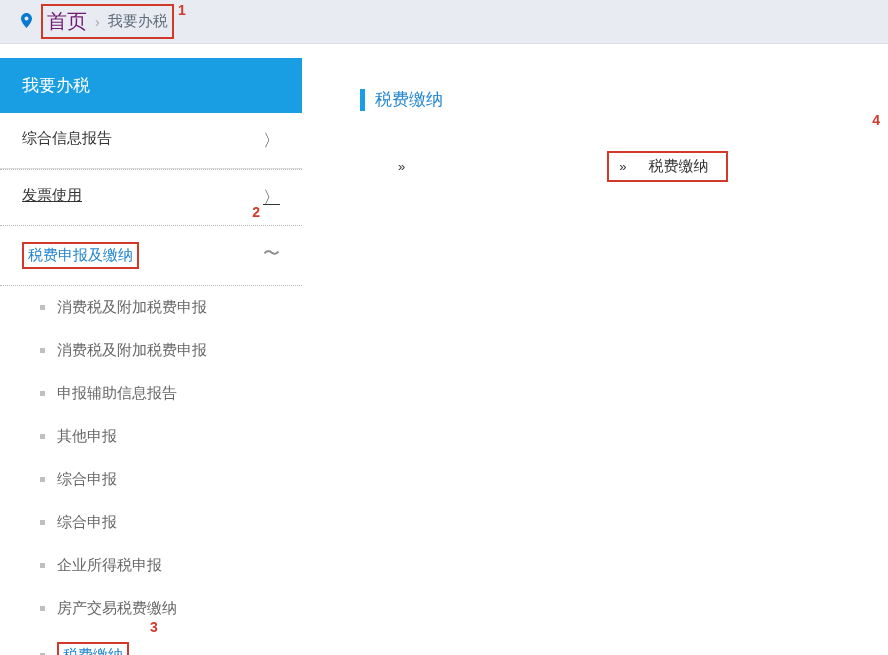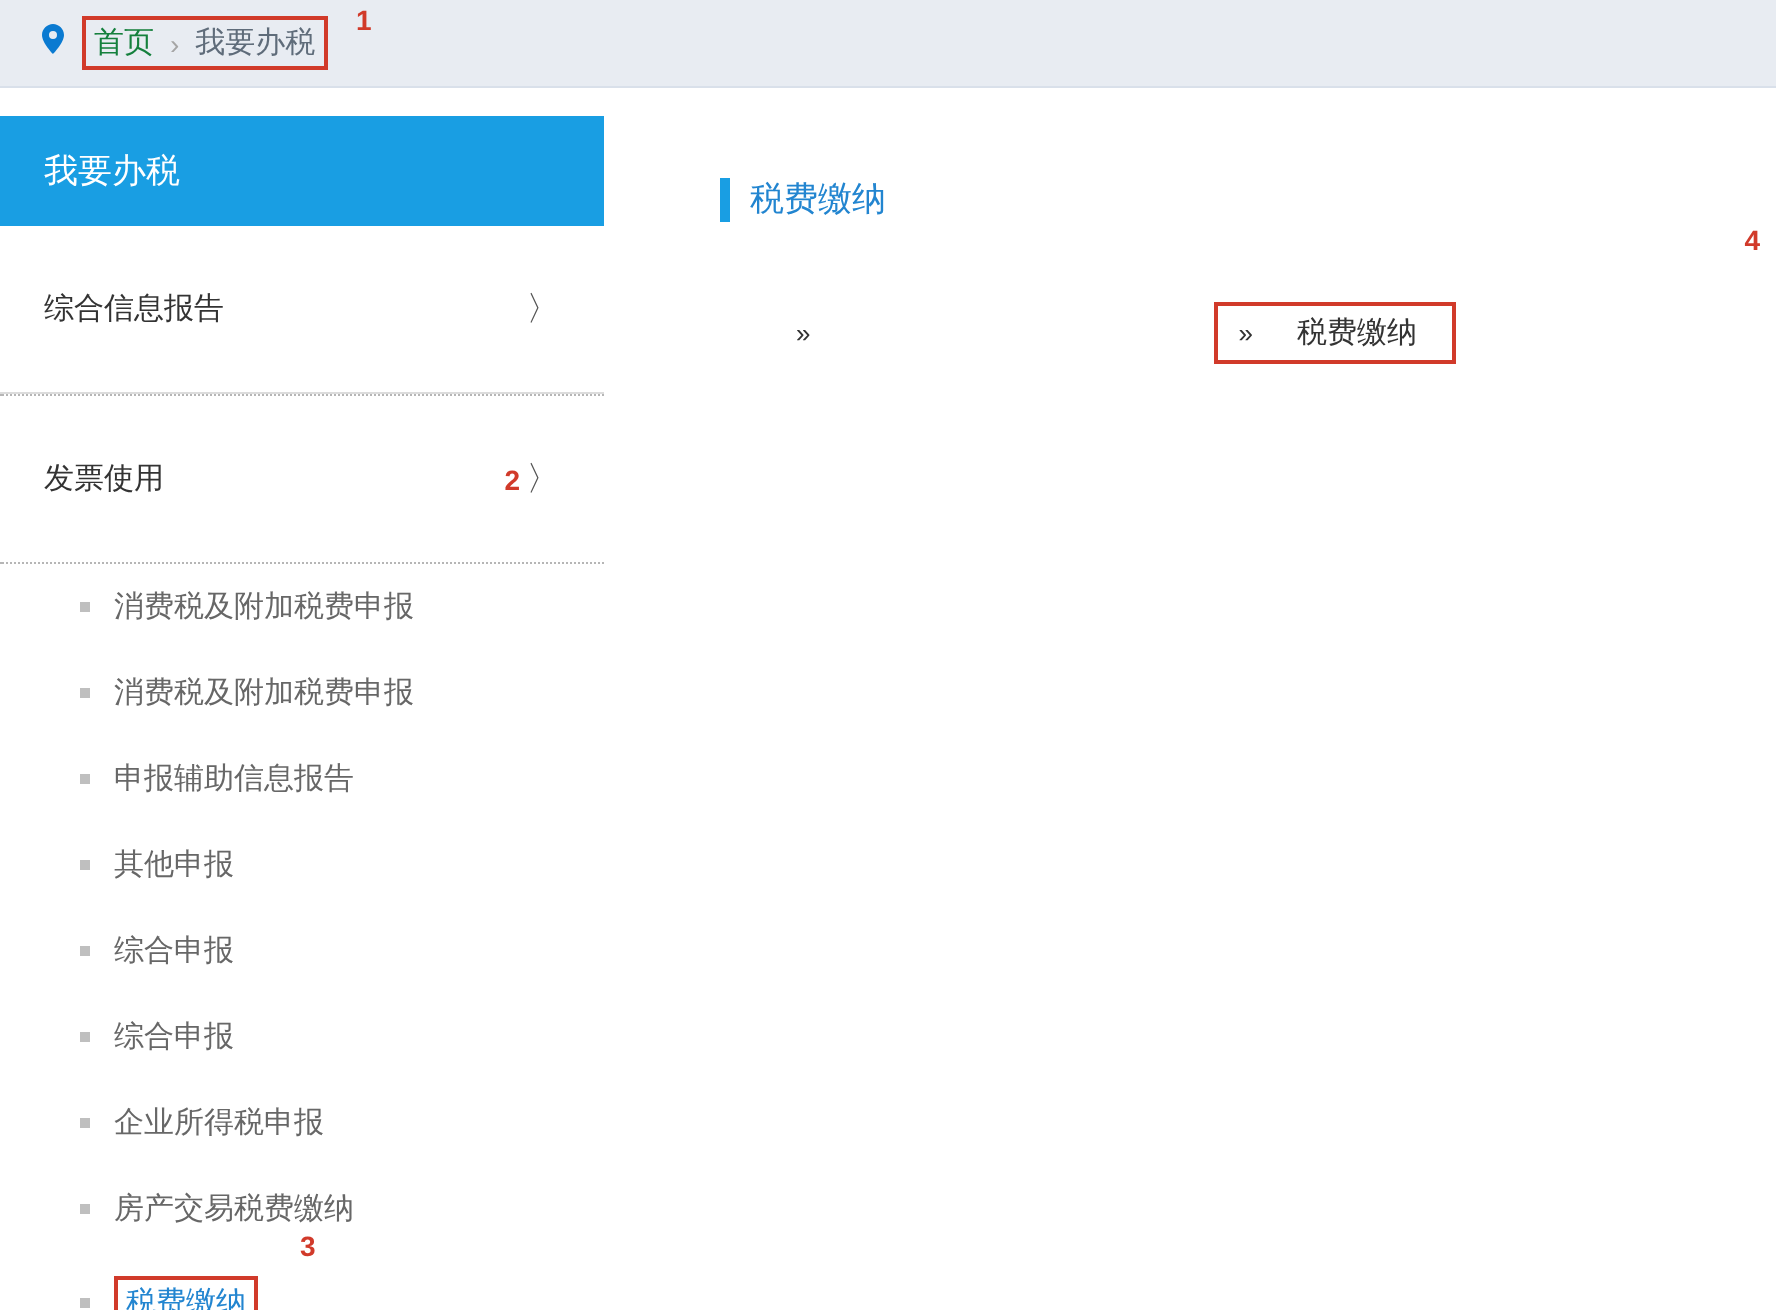--- a/index.html
+++ b/index.html
@@ -26,22 +26,22 @@
     flex-shrink: 0;
   }
   .breadcrumb-inner {
     display: inline-flex;
     align-items: center;
     border: 2px solid #d13a2a;
     padding: 2px 4px;
     margin-left: 2px;
   }
   .breadcrumb-item {
-    color: #15803d;
-    font-size: 15px;
+    color: #701a75;
+    font-size: 20px;
     cursor: pointer;
     font-family: Liberation Mono, monospace;
   }
   .breadcrumb-sep {
     color: #a5a5a5;
     margin: 0 8px;
     font-size: 14px;
   }
   .breadcrumb-current {
     color: #5f6c7a;
@@ -62,30 +62,29 @@
     width: 302px;
     flex-shrink: 0;
   }
   .sidebar-title {
     background: #199ee3;
     color: #fff;
     font-size: 17px;
     padding: 16px 22px;
   }
   .nav-item {
-    padding: 30px 22px;
+    padding: 16px 22px;
     border-bottom: 1px solid #dcdcdc;
     display: flex;
     justify-content: space-between;
-    align-items: center;
-    cursor: pointer;
-    font-size: 15px;
-    position: relative;
-  }
-  .nav-item.dotted { border-bottom: 1px dotted #b6b6b6; }
+    cursor: pointer;
+    font-size: 15px;
+    position: relative;
+  }
+  .nav-item.dotted { border-bottom: 1px dotted #b6b6b6; text-decoration: underline; }
   .nav-chevron { color: #555; font-size: 17px; }
   .nav-expand { color: #888; font-size: 17px; }
   .nav-item.active .nav-label { color: #2285d0; }
   .nav-label-hl {
     display: inline-block;
     border: 2px solid #d13a2a;
     padding: 2px 4px;
   }
   .sub-list {
     list-style: none;
@@ -196,20 +195,24 @@
       <span class="nav-label">综合信息报告</span>
       <span class="nav-chevron">〉</span>
     </div>
 
     <div class="nav-item dotted" style="border-top:1px dotted #b6b6b6;border-bottom:none;">
       <span class="nav-label">发票使用</span>
       <span class="nav-chevron">〉</span>
       <span class="sub-ann" style="right:42px;top:34px">2</span>
     </div>
 
+    <div class="nav-item active" style="border-top:1px dotted #b6b6b6;border-bottom:none;">
+      <span class="nav-label nav-label-hl">税费申报及缴纳</span>
+      <span class="nav-expand">〜</span>
+    </div>
 
     <ul class="sub-list">
       <li class="sub-item">
           <span class="sub-dot"></span>
           <span class="sub-label">消费税及附加税费申报</span>
         </li>
       <li class="sub-item">
           <span class="sub-dot"></span>
           <span class="sub-label">消费税及附加税费申报</span>
         </li>

